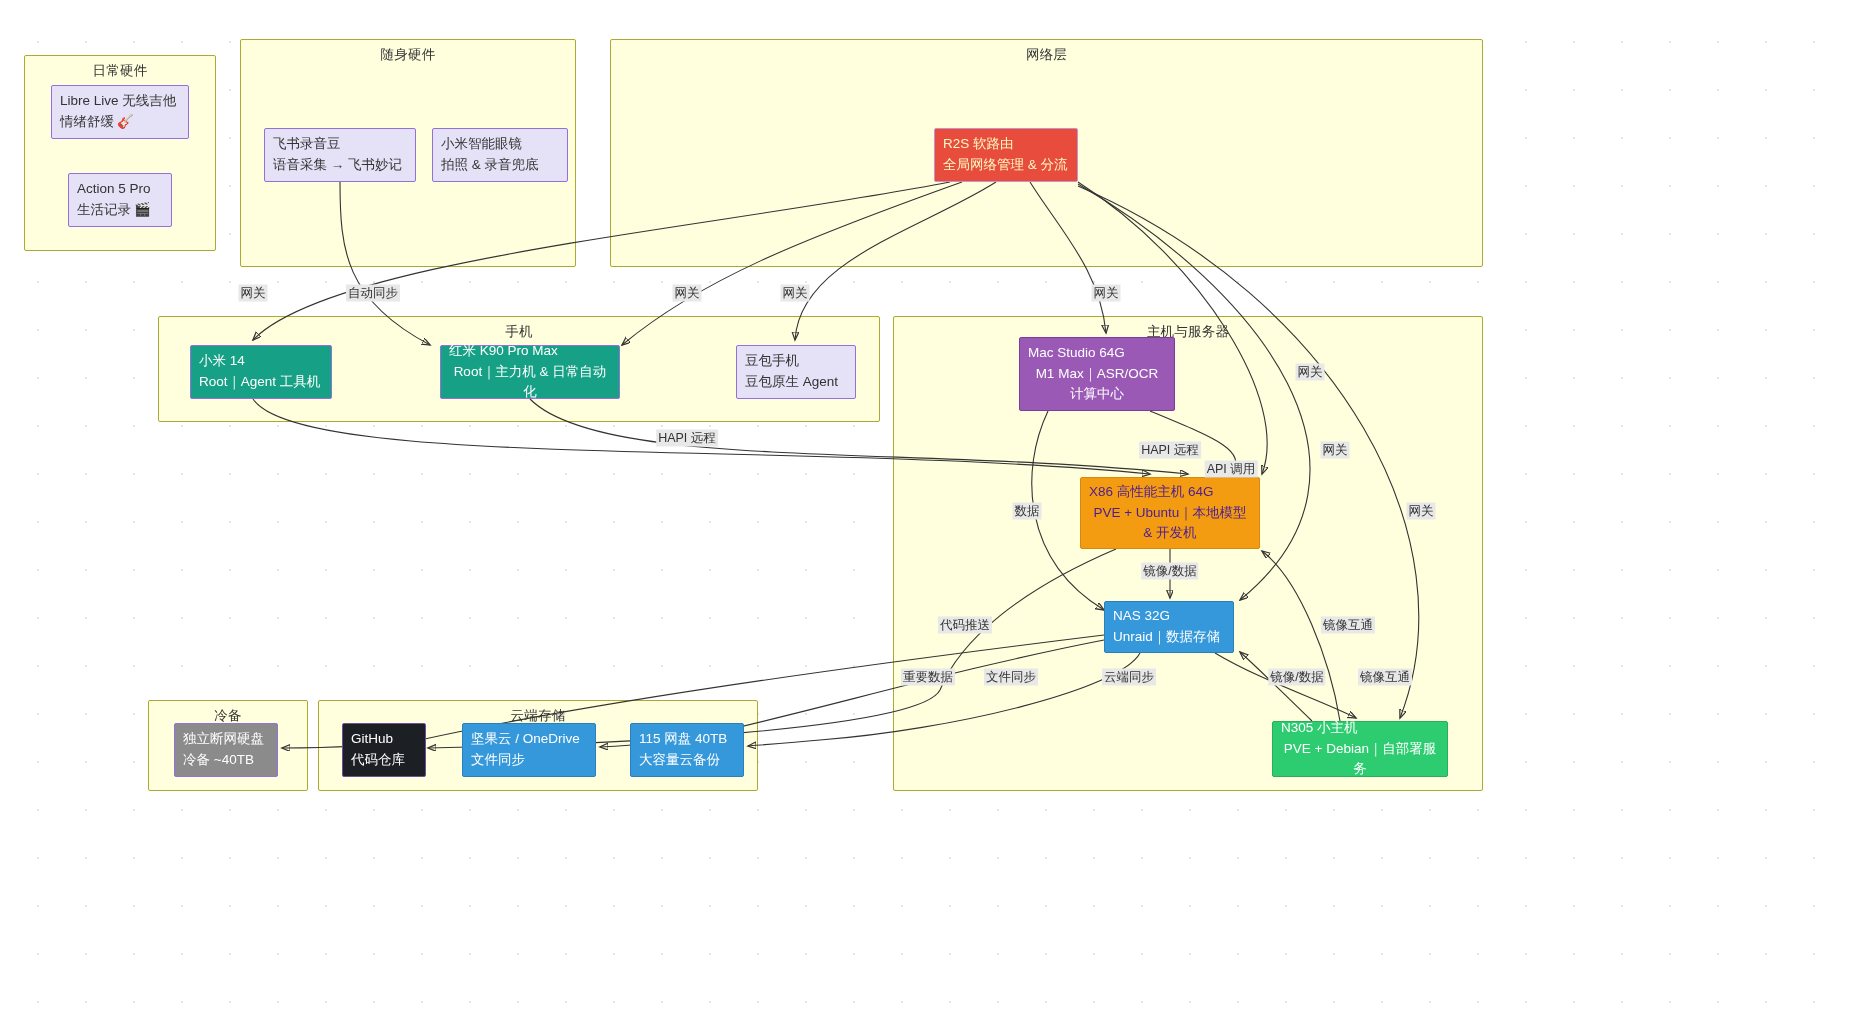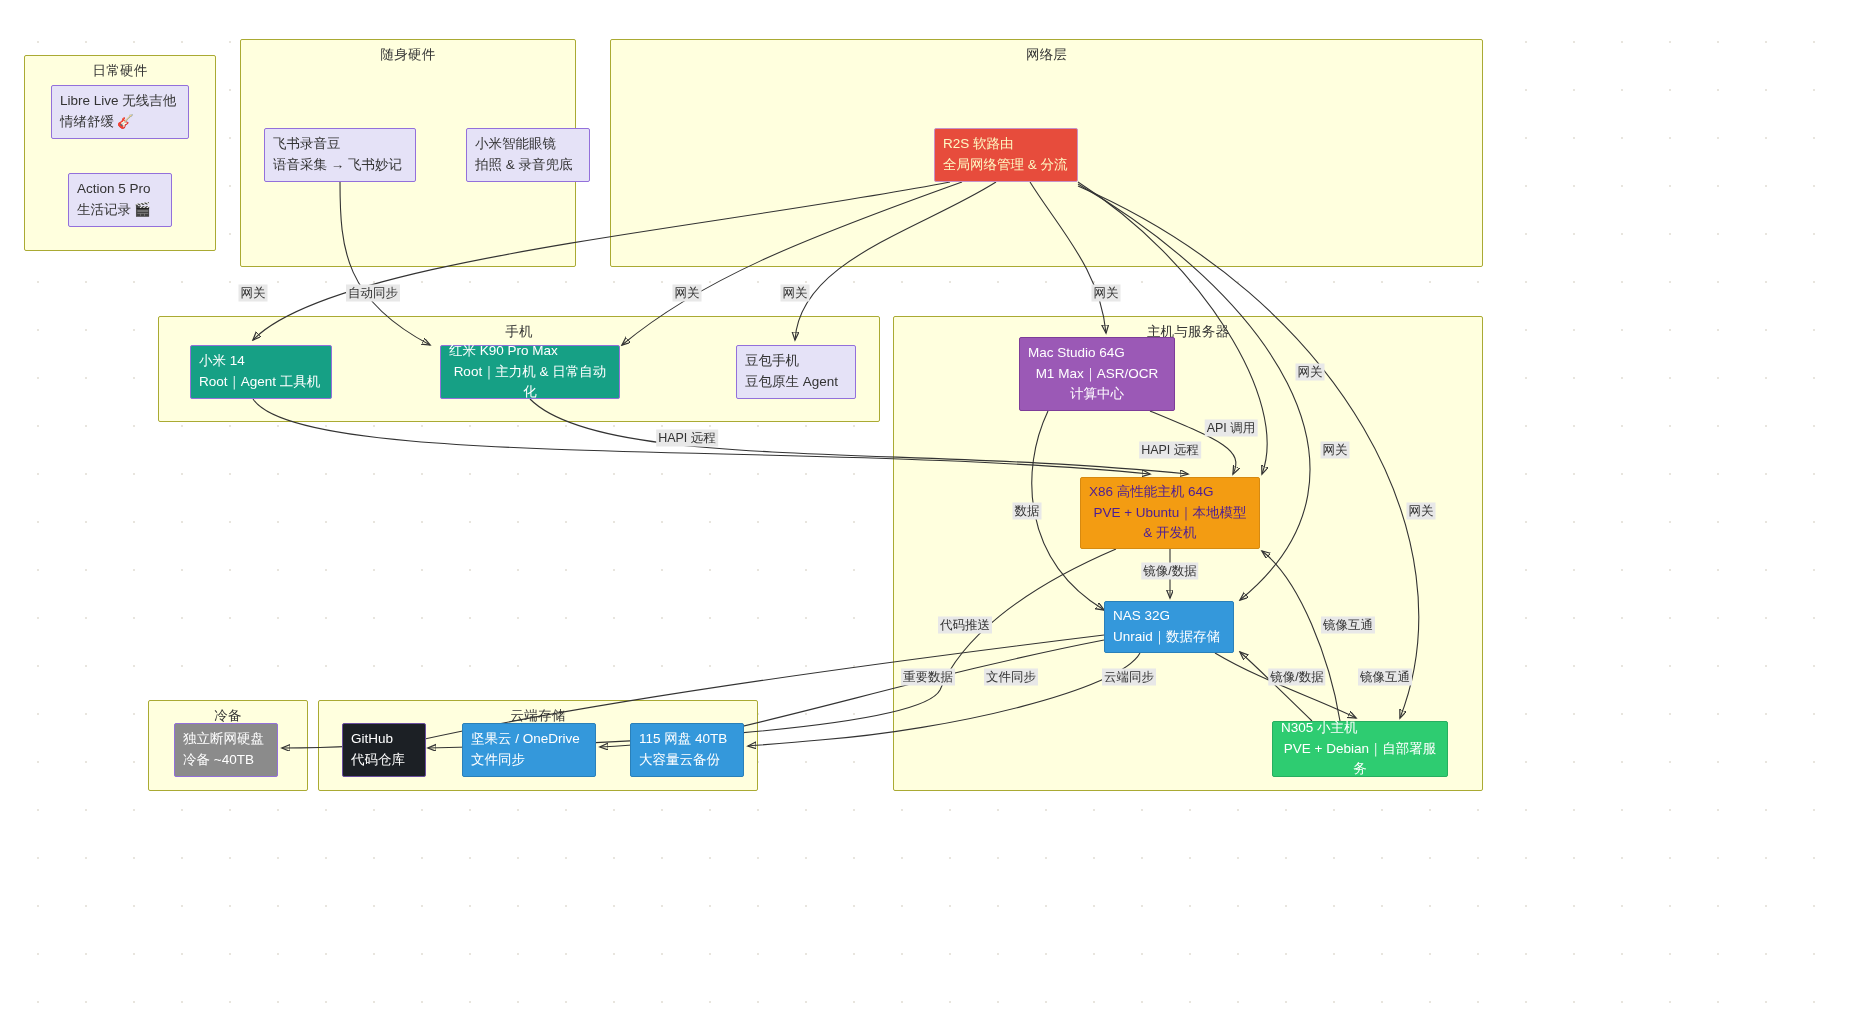--- a/index.html
+++ b/index.html
@@ -162,21 +162,21 @@
         <span class="l2">情绪舒缓 🎸</span>
       </div>
       <div class="node n-lav" style="left: 68px; top: 173px; width: 104px; height: 54px;">
         <span class="l1">Action 5 Pro</span>
         <span class="l2">生活记录 🎬</span>
       </div>
       <div class="node n-lav" style="left: 264px; top: 128px; width: 152px; height: 54px;">
         <span class="l1">飞书录音豆</span>
         <span class="l2">语音采集 → 飞书妙记</span>
       </div>
-      <div class="node n-lav" style="left: 466px; top: 128px; width: 124px; height: 54px;">
+      <div class="node n-lav" style="left: 432px; top: 128px; width: 136px; height: 54px;">
         <span class="l1">小米智能眼镜</span>
         <span class="l2">拍照 &amp; 录音兜底</span>
       </div>
       <div class="node n-red" style="left: 934px; top: 128px; width: 144px; height: 54px;">
         <span class="l1">R2S 软路由</span>
         <span class="l2">全局网络管理 &amp; 分流</span>
       </div>
       <div class="node n-teal" style="left: 182px; top: 345px; width: 142px; height: 54px; margin-left: 8px;">
         <span class="l1">小米 14</span>
         <span class="l2">Root｜Agent 工具机</span>
@@ -226,21 +226,21 @@
       <div class="elabel" style="left: 253px; top: 293px;">网关</div>
       <div class="elabel" style="left: 373px; top: 293px;">自动同步</div>
       <div class="elabel" style="left: 687px; top: 293px;">网关</div>
       <div class="elabel" style="left: 795px; top: 293px;">网关</div>
       <div class="elabel" style="left: 1106px; top: 293px;">网关</div>
       <div class="elabel" style="left: 1310px; top: 372px;">网关</div>
       <div class="elabel" style="left: 1335px; top: 450px;">网关</div>
       <div class="elabel" style="left: 1421px; top: 511px;">网关</div>
       <div class="elabel" style="left: 687px; top: 438px;">HAPI 远程</div>
       <div class="elabel" style="left: 1170px; top: 450px;">HAPI 远程</div>
-      <div class="elabel" style="left: 1231px; top: 428px;">API 调用</div>
+      <div class="elabel" style="left: 1231px; top: 469px;">API 调用</div>
       <div class="elabel" style="left: 1027px; top: 511px;">数据</div>
       <div class="elabel" style="left: 1170px; top: 571px;">镜像/数据</div>
       <div class="elabel" style="left: 965px; top: 625px;">代码推送</div>
       <div class="elabel" style="left: 1348px; top: 625px;">镜像互通</div>
       <div class="elabel" style="left: 928px; top: 677px;">重要数据</div>
       <div class="elabel" style="left: 1011px; top: 677px;">文件同步</div>
       <div class="elabel" style="left: 1129px; top: 677px;">云端同步</div>
       <div class="elabel" style="left: 1297px; top: 677px;">镜像/数据</div>
       <div class="elabel" style="left: 1385px; top: 677px;">镜像互通</div>
     </div>

